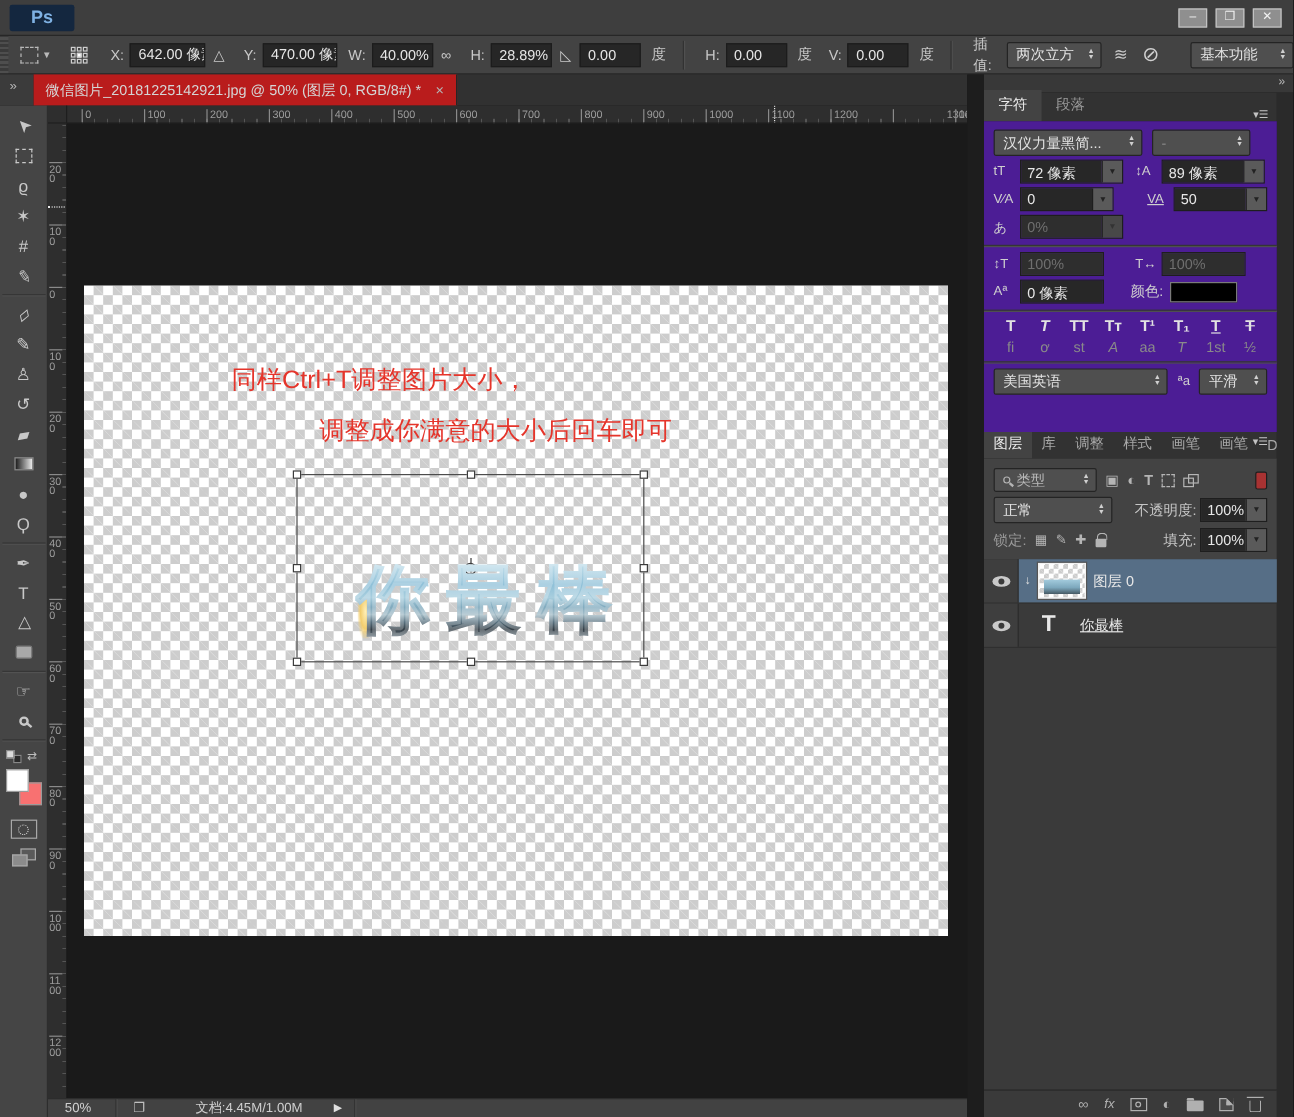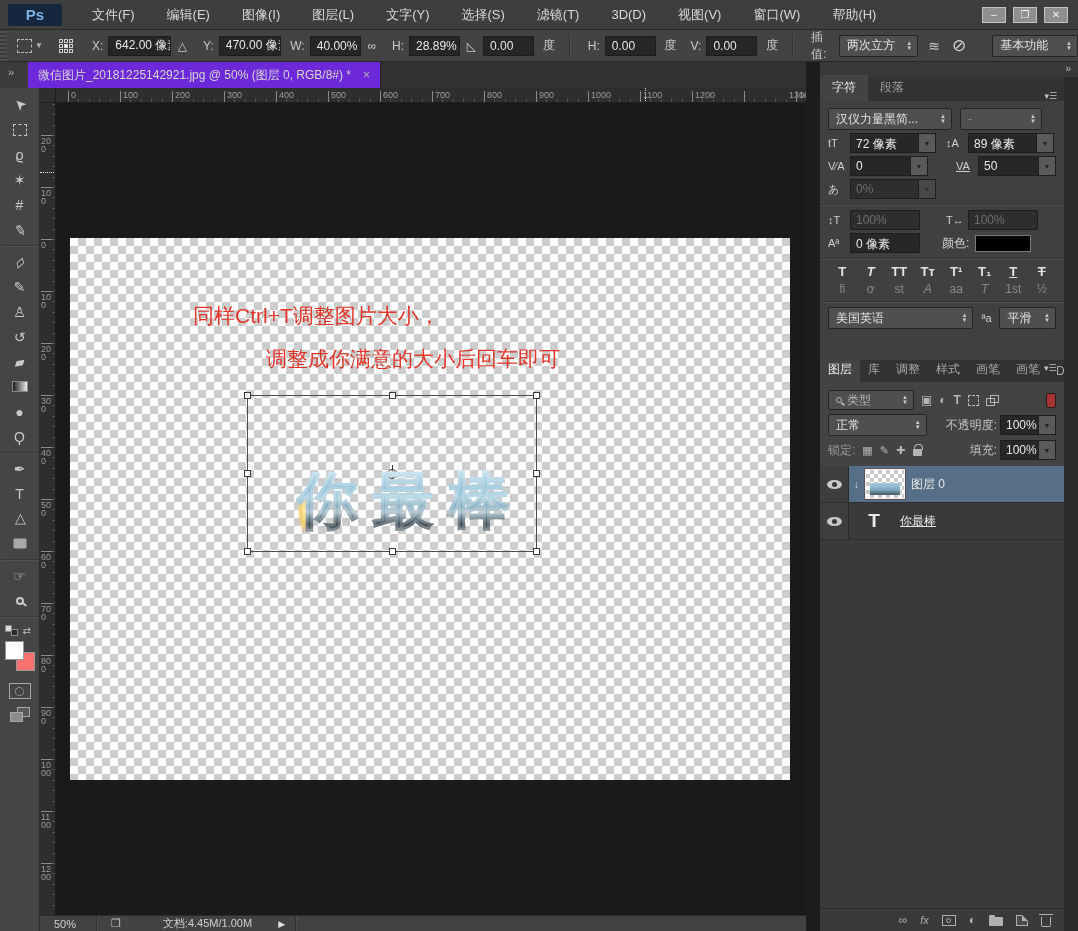--- a/index.html
+++ b/index.html
@@ -47,21 +47,21 @@
   .combo .cv { background:#272727; color:#e8e8e8; font-size:12px; padding:2px 5px; flex:1; white-space:nowrap; overflow:hidden; }
   .combo .ca { width:17px; background:#5a5a5a; display:flex; align-items:center; justify-content:center;
                font-size:7px; color:#222; border-left:1px solid #1e1e1e; }
   .combo.disabled .cv { color:#6f6f6f; background:#2e2e2e; }
   .combo.disabled .ca { background:#484848; color:#333; }
 
   
   .tools-collapse { position:absolute; left:0; top:62px; width:28px; height:26px; background:#3b3b3b;
                     color:#b5b5b5; font-size:11px; padding:4px 0 0 8px; }
   .tabstrip { position:absolute; left:28px; top:62px; width:778px; height:26px; background:#313131; display:flex; }
-  .doc-tab { height:26px; background:#6d28d9; display:inline-flex; align-items:center; padding:0 10px;
+  .doc-tab { height:26px; background:#b91c1c; display:inline-flex; align-items:center; padding:0 10px;
              color:#d5d5d5; font-size:12px; border-right:1px solid #262626; white-space:nowrap; }
   .doc-tab .close { margin-left:12px; color:#b5b5b5; font-size:12px; }
 
   
   .toolbar { position:absolute; left:0; top:88px; width:40px; height:843px; background:#454545;
              border-right:1px solid #2d2d2d; display:flex; flex-direction:column; align-items:center; padding-top:4px; }
   .tool { width:32px; height:25px; display:flex; align-items:center; justify-content:center; }
   .tool-glyph { color:#c8c8c8; font-size:14px; line-height:1; display:inline-block; }
   .tool-sep { width:36px; height:1px; background:#363636; box-shadow:0 1px 0 #525252; margin:3px 0; }
   .tool-box-dashed { width:14px; height:12px; border:1px dashed #c8c8c8; }
@@ -138,21 +138,21 @@
   
   .dock-gap { position:absolute; left:806px; top:62px; width:14px; height:869px; background:#1d1d1d; }
   .dock-right { position:absolute; left:1064px; top:77px; width:14px; height:854px; background:#2a2a2a; }
   .dock-header { position:absolute; left:820px; top:62px; width:258px; height:15px; background:#383838;
                  color:#b9b9b9; font-size:10px; text-align:right; padding:1px 7px 0 0; }
   .char-tabs { position:absolute; left:820px; top:77px; width:244px; height:24px; background:#323232;
                display:flex; align-items:flex-end; }
   .ptab { padding:4px 12px 5px; font-size:12px; color:#9a9a9a; }
   .ptab.active { background:#434343; color:#ececec; }
   .panel-menu { margin-left:auto; padding:5px 7px 0 0; color:#c3c3c3; font-size:9px; }
-  .char-panel { position:absolute; left:820px; top:101px; width:244px; height:259px; background:#404040; padding:4px 8px 13px; }
+  .char-panel { position:absolute; left:820px; top:101px; width:244px; height:259px; background:#4c1d95; padding:4px 8px 13px; }
   .crow { display:flex; align-items:center; margin:3px 0; }
   .ci { width:22px; color:#cfcfcf; font-size:11px; text-align:left; flex-shrink:0; }
   .ci.u { text-decoration:underline; }
   .pdiv { height:1px; background:#353535; box-shadow:0 1px 0 #4f4f4f; margin:5px -8px; }
   .color-sw { width:56px; height:17px; background:#000; border:1px solid #7a7a7a; margin-left:6px; }
   .clabel { font-size:12px; color:#cfcfcf; }
   .tbtn { flex:1; text-align:center; color:#e2e2e2; font-size:13px; font-weight:bold; }
   .tbtn.i { font-style:italic; }
   .tbtn.u { text-decoration:underline; }
   .tbtn.st { text-decoration:line-through; }
@@ -211,33 +211,20 @@
   .ic-trash { position:relative; width:10px; height:10px; border:1px solid #b0b0b0; border-top:none; border-radius:0 0 2px 2px; margin-top:3px; }
   .ic-trash::before { content:""; position:absolute; top:-3px; left:-3px; width:14px; height:1.5px; background:#b0b0b0; }
 </style>
 </head>
 <body>
 
 <div class="stage">
 
   <div class="menubar">
     <div class="ps-logo">Ps</div>
-    <div class="menu-items" id="menu-items">
-        <span class="menu-item">文件(F)</span>
-        <span class="menu-item">编辑(E)</span>
-        <span class="menu-item">图像(I)</span>
-        <span class="menu-item">图层(L)</span>
-        <span class="menu-item">文字(Y)</span>
-        <span class="menu-item">选择(S)</span>
-        <span class="menu-item">滤镜(T)</span>
-        <span class="menu-item">3D(D)</span>
-        <span class="menu-item">视图(V)</span>
-        <span class="menu-item">窗口(W)</span>
-        <span class="menu-item">帮助(H)</span>
-      </div>
     <div class="win-btns">
       <span class="win-btn">–</span>
       <span class="win-btn">❐</span>
       <span class="win-btn">✕</span>
     </div>
   </div>
 
   <div class="optionsbar">
     <div class="ob-grip"></div>
     <span class="tp-icon"></span>

